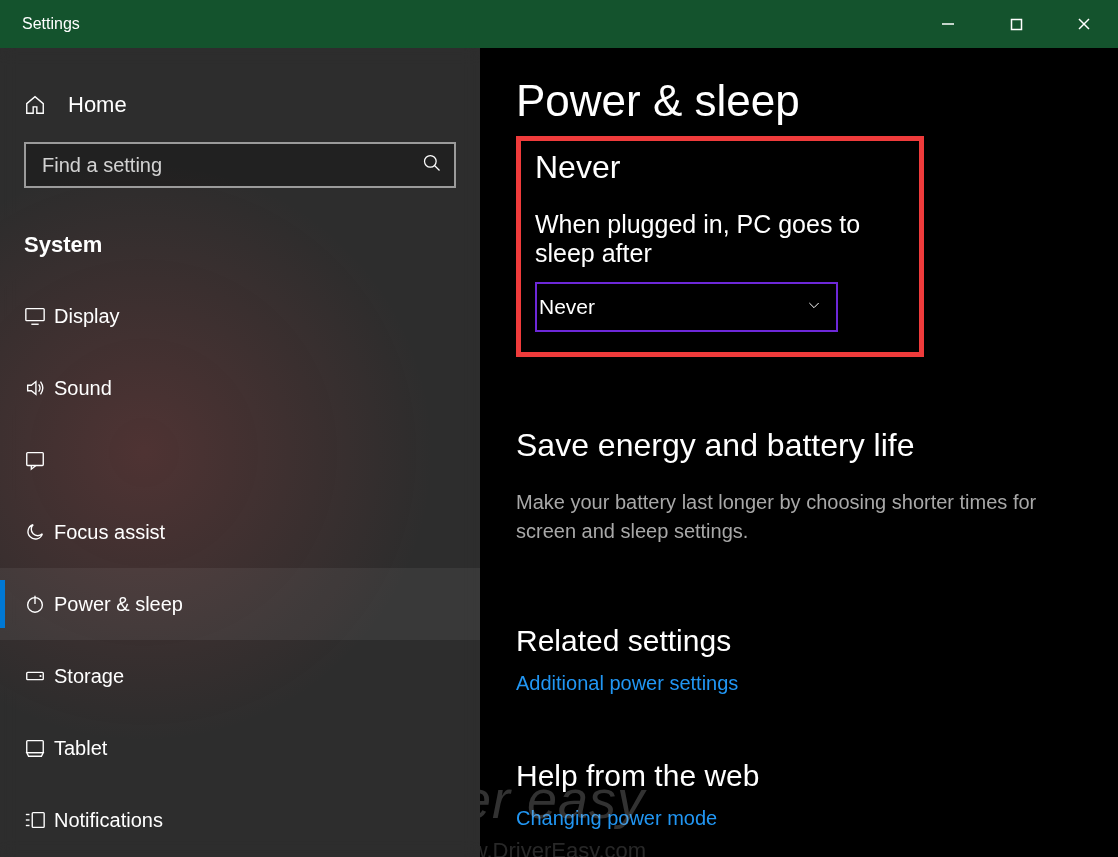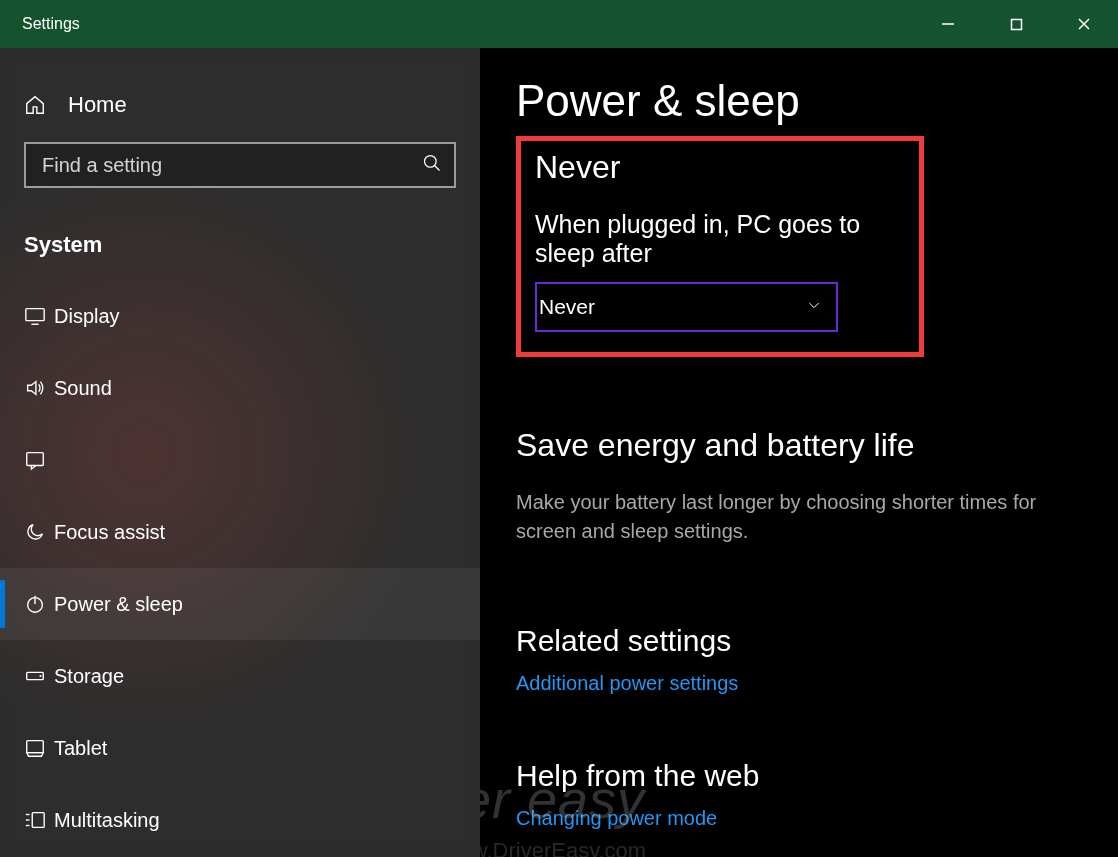--- a/index.html
+++ b/index.html
@@ -171,21 +171,21 @@
 
         <div class="nav-item">
           <span class="icon-slot">
             <svg viewBox="0 0 24 24" width="22" height="22">
                 <line x1="2" y1="6" x2="6" y2="6"></line>
                 <line x1="2" y1="12" x2="6" y2="12"></line>
                 <line x1="2" y1="18" x2="6" y2="18"></line>
                 <rect x="9" y="4" width="13" height="16" rx="1"></rect>
               </svg>
           </span>
-          <span>Multitasking</span>
+          <span>Notifications</span>
         </div>
 
       </div>
     </div>
 
     <div class="content">
 
       <h1 class="page-title">Power &amp; sleep</h1>
 
       <div class="highlight-box">

